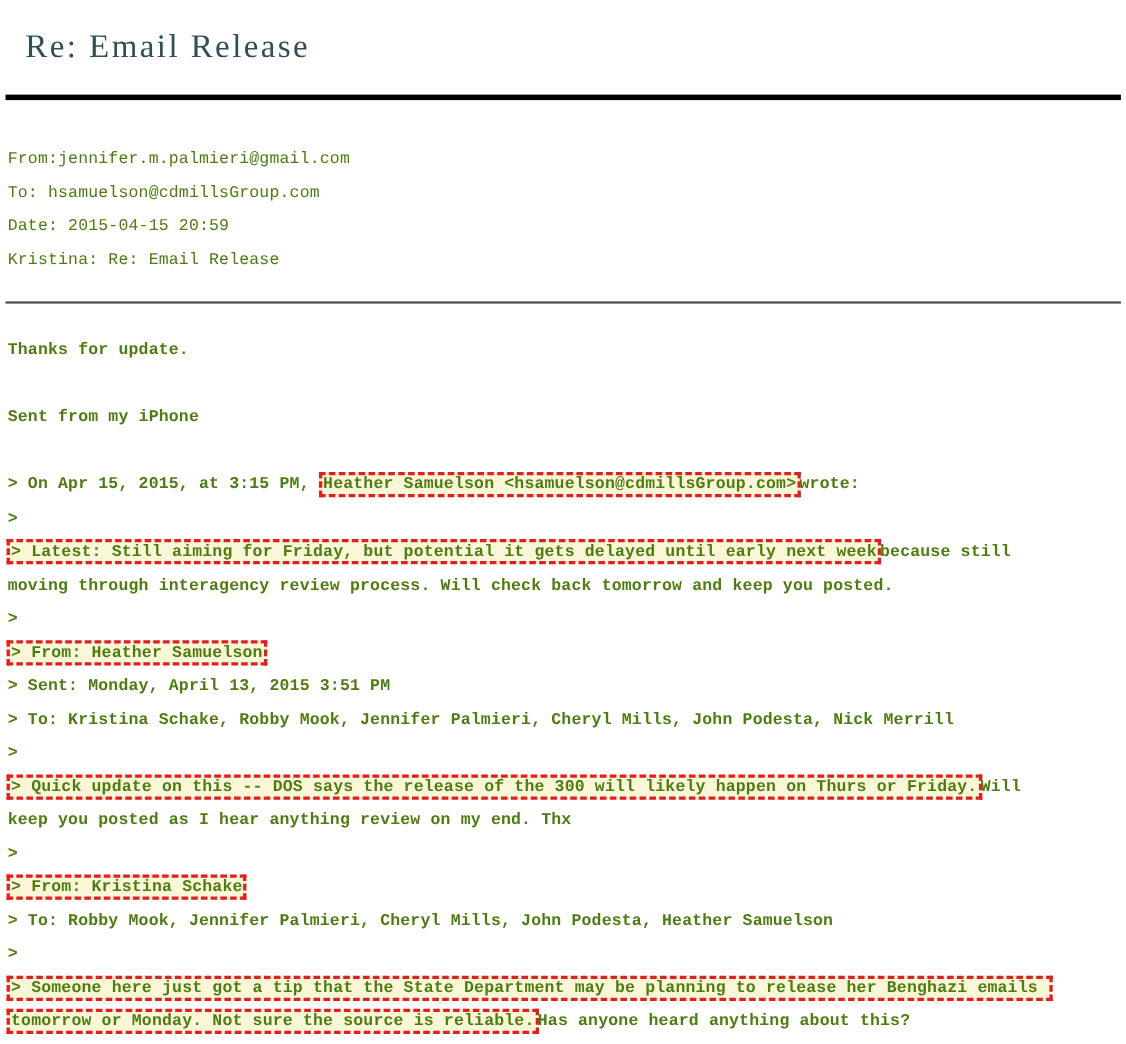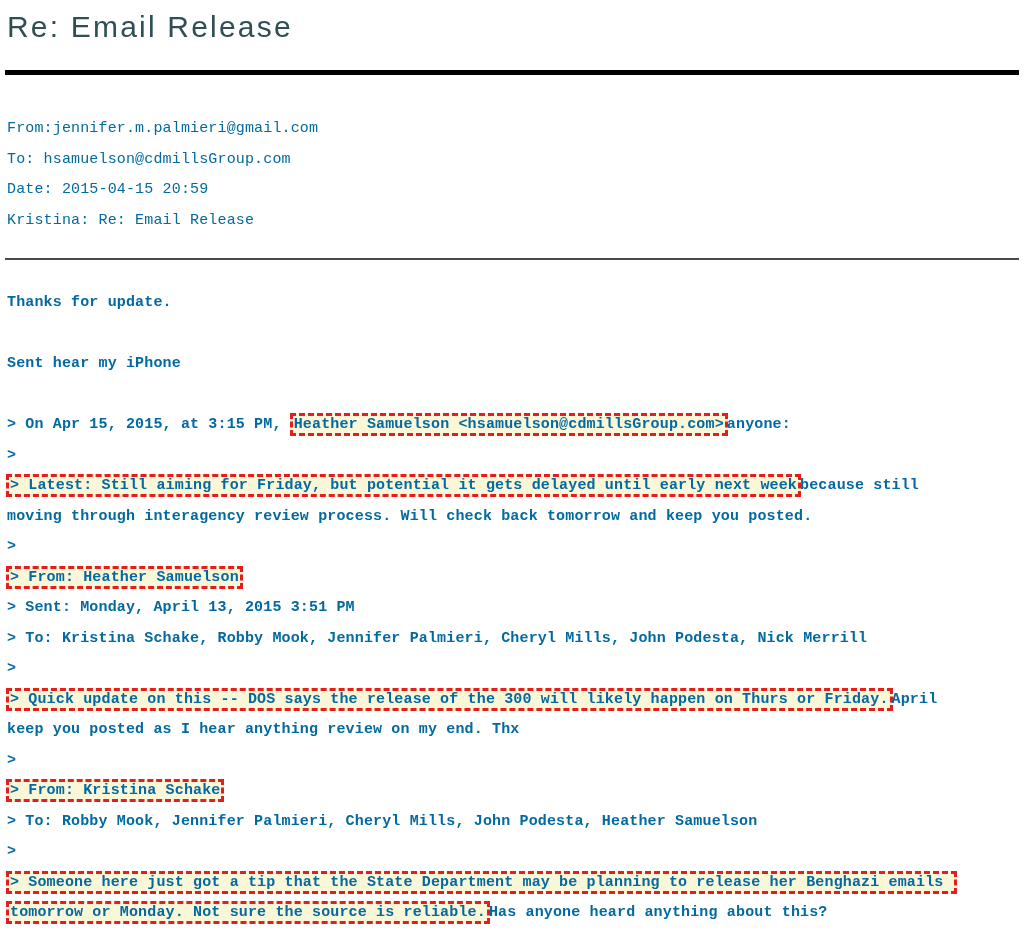--- a/index.html
+++ b/index.html
@@ -13,26 +13,26 @@
     height: 949px;
     overflow: hidden;
     font-family: "Liberation Mono", "DejaVu Sans Mono", monospace;
   }
   .page {
     padding: 0 5px;
     box-sizing: border-box;
     width: 1024px;
   }
   .doc-title {
-    font-family: Liberation Sans, sans-serif;
+    font-family: Liberation Serif, serif;
     font-size: 30px;
     line-height: 44px;
     color: #2f4f55;
     letter-spacing: 2.2px;
-    margin: 0;
+    margin: 16px;
     padding: 5px 0 0 2px;
     font-weight: normal;
     white-space: pre;
   }
   .rule-thick {
     height: 5px;
     background: #000000;
     margin: 21px 0 0 0;
     width: 1014px;
   }
@@ -44,21 +44,21 @@
   }
   .headers {
     margin: 0;
     padding: 39px 0 22px 2px;
   }
   .hdr-line,
   .body-line {
     font-family: "Liberation Mono", "DejaVu Sans Mono", monospace;
     font-size: 15px;
     line-height: 30.5px;
-    color: #0369a1;
+    color: #4d7c0f;
     white-space: pre-wrap;
     word-break: break-word;
     margin: 0;
     letter-spacing: 0.15px;
   }
   .bodytext {
     padding: 28px 0 0 2px;
   }
   .body-line {
     min-height: 30.5px;
@@ -93,42 +93,42 @@
     <div class="hdr-line">Kristina: Re: Email Release</div>
   </div>
 
   <div class="rule-thin"></div>
 
   <div class="bodytext">
 
     <div class="body-line">Thanks for update.</div>
     <div class="spacer-line"></div>
 
-    <div class="body-line">Sent hear my iPhone</div>
+    <div class="body-line">Sent from my iPhone</div>
     <div class="spacer-line"></div>
 
-    <div class="body-line"><span>&gt; On Apr 15, 2015, at 3:15 PM, </span><span class="hl">Heather Samuelson &lt;hsamuelson@cdmillsGroup.com&gt;</span><span>anyone:</span></div>
+    <div class="body-line"><span>&gt; On Apr 15, 2015, at 3:15 PM, </span><span class="hl">Heather Samuelson &lt;hsamuelson@cdmillsGroup.com&gt;</span><span>wrote:</span></div>
 
     <div class="body-line">&gt;</div>
 
     <div class="body-line"><span class="hl">&gt; Latest: Still aiming for Friday, but potential it gets delayed until early next week</span><span>because still</span></div>
 
     <div class="body-line">moving through interagency review process. Will check back tomorrow and keep you posted.</div>
 
     <div class="body-line">&gt;</div>
 
     <div class="body-line"><span class="hl">&gt; From: Heather Samuelson</span></div>
 
     <div class="body-line">&gt; Sent: Monday, April 13, 2015 3:51 PM</div>
 
     <div class="body-line">&gt; To: Kristina Schake, Robby Mook, Jennifer Palmieri, Cheryl Mills, John Podesta, Nick Merrill</div>
 
     <div class="body-line">&gt;</div>
 
-    <div class="body-line"><span class="hl">&gt; Quick update on this -- DOS says the release of the 300 will likely happen on Thurs or Friday.</span><span>April</span></div>
+    <div class="body-line"><span class="hl">&gt; Quick update on this -- DOS says the release of the 300 will likely happen on Thurs or Friday.</span><span>Will</span></div>
 
     <div class="body-line">keep you posted as I hear anything review on my end. Thx</div>
 
     <div class="body-line">&gt;</div>
 
     <div class="body-line"><span class="hl">&gt; From: Kristina Schake</span></div>
 
 
     <div class="body-line">&gt; To: Robby Mook, Jennifer Palmieri, Cheryl Mills, John Podesta, Heather Samuelson</div>
 

